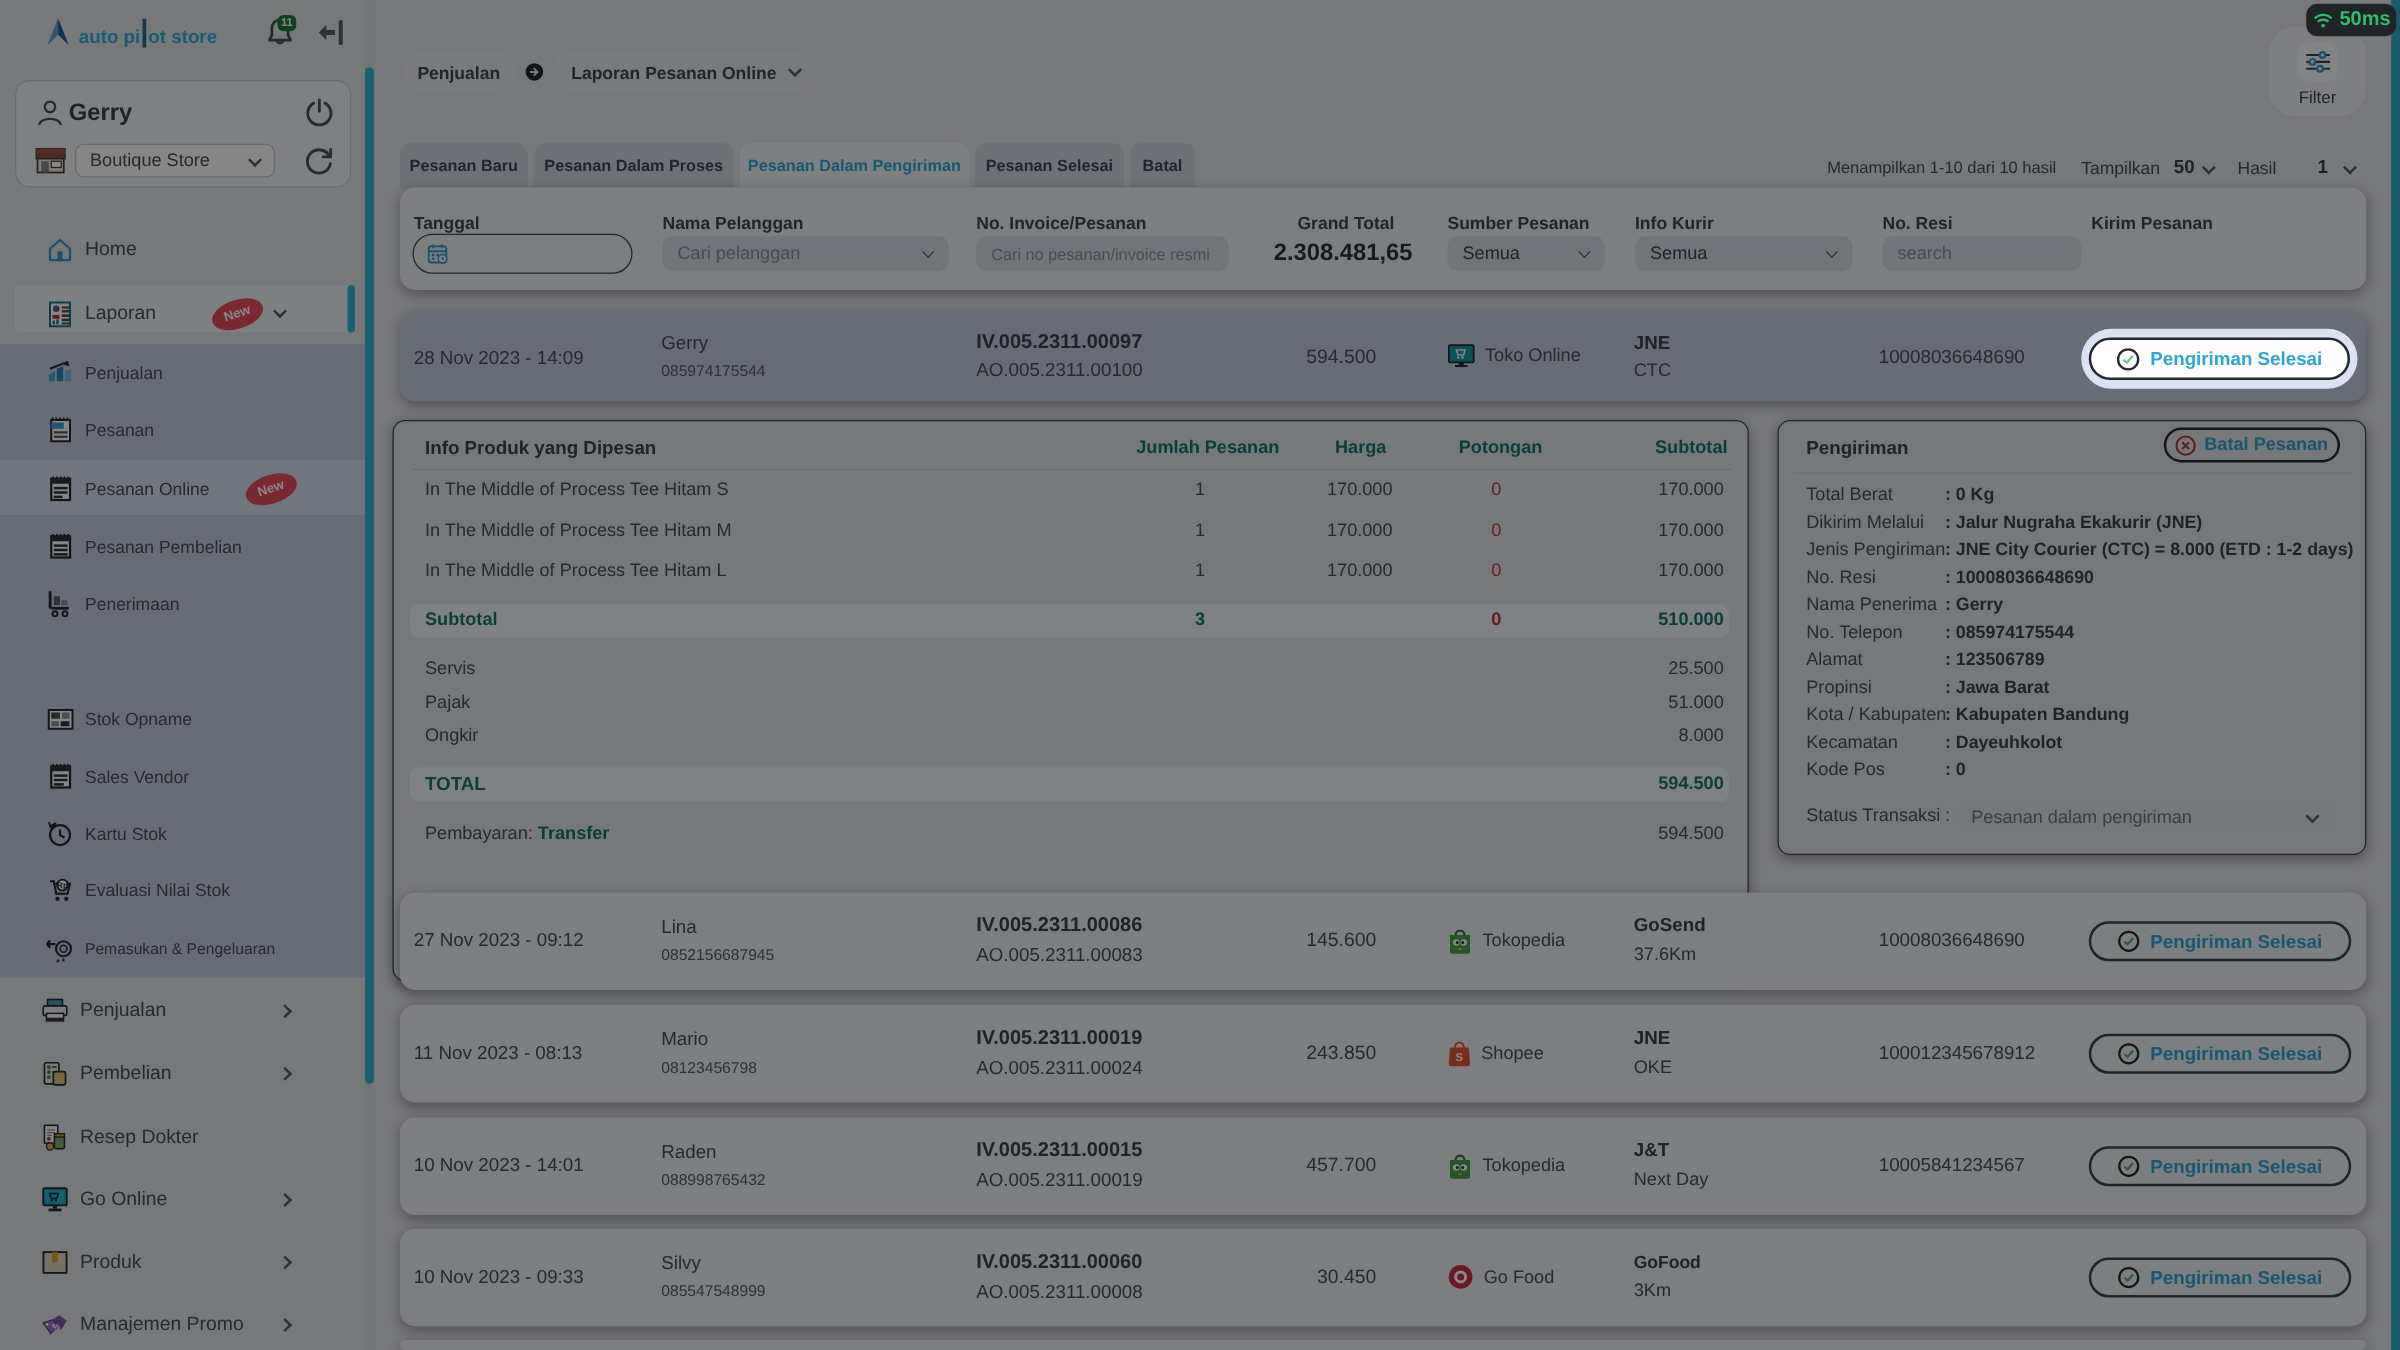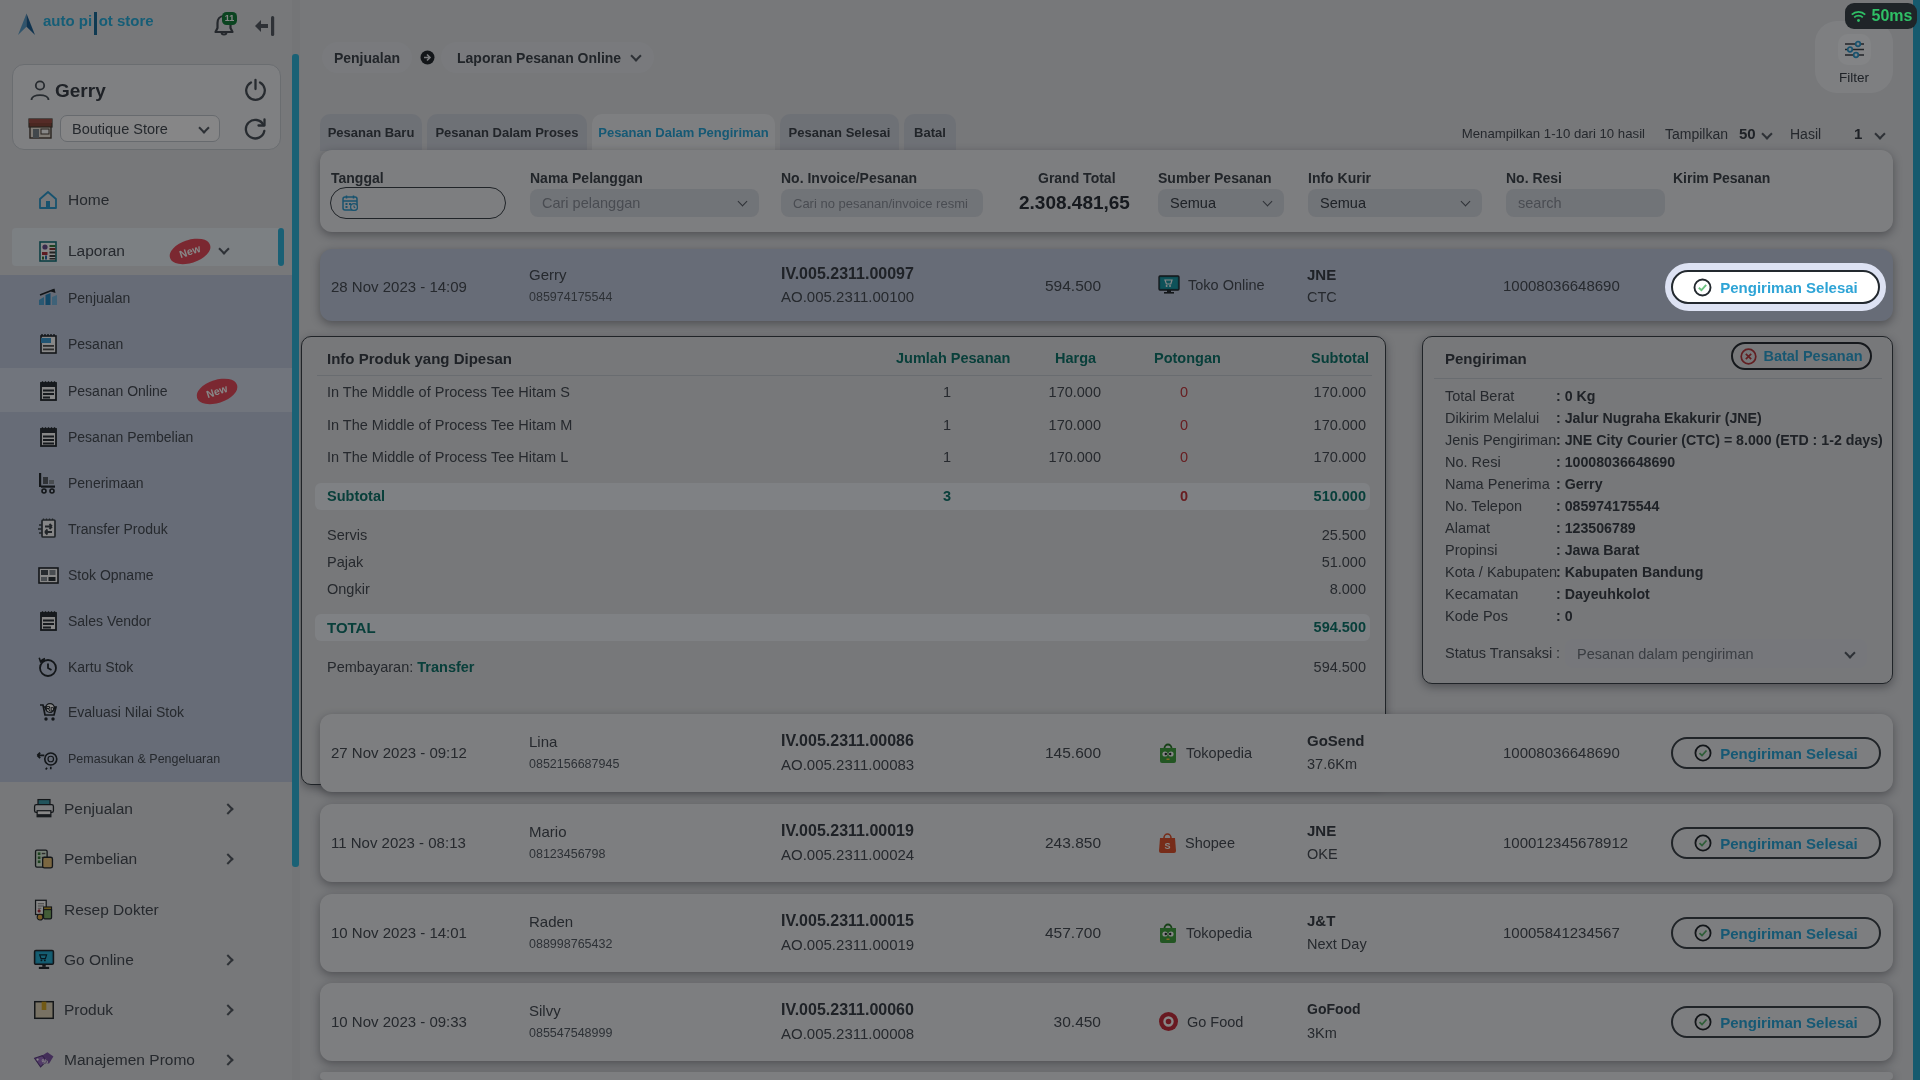--- a/index.html
+++ b/index.html
@@ -5,21 +5,21 @@
 *{margin:0;padding:0;box-sizing:border-box}
 html,body{width:1920px;height:1080px;overflow:hidden}
 body{font-family:"Liberation Sans",sans-serif;background:#e0e2e6;color:#464c55}
 .app{position:relative;width:1920px;height:1080px}
 .abs{position:absolute}
 
 .sidebar{position:absolute;left:0;top:0;width:292px;height:1080px;background:#e1e3e6}
 .sbtrack{position:absolute;left:292px;top:0;width:8px;height:1080px;background:#dadce0}
 .sbthumb{position:absolute;left:292px;top:54px;width:7px;height:813px;background:#31b7dc;border-radius:3px}
 .pgbar{position:absolute;left:1913px;top:0;width:7px;height:1080px;background:#2aaacf}
-.logo{position:absolute;left:14px;top:12px;height:26px;display:flex;align-items:flex-start}
+.logo{position:absolute;left:34px;top:12px;height:26px;display:flex;align-items:flex-end}
 .logotxt{font-size:15px;font-weight:bold;color:#2ab0df;letter-spacing:0}
 .usercard{position:absolute;left:12px;top:64px;width:269px;height:86px;background:#f0f2f5;border:1px solid #c8cdd4;border-radius:12px}
 .uname{position:absolute;left:55px;top:80px;font-size:19px;font-weight:bold;color:#3a4049}
 .usel{position:absolute;left:60px;top:115px;width:160px;height:27px;background:#fdfdfe;border:1px solid #c2c8d0;border-radius:7px;font-size:14.5px;color:#454c55;display:flex;align-items:center;padding-left:11px}
 .mi{position:absolute;left:0;width:264px;height:46px;display:flex;align-items:center}
 .mi .ic{width:24px;height:24px;margin-left:36px;flex:0 0 24px;display:flex;align-items:center;justify-content:center}
 .mi .tx{margin-left:8px;font-size:15.5px;color:#474d56}
 .mi .tx2{margin-left:8px;font-size:14px;color:#474d56}
 .cd{position:absolute;width:8px;height:8px;border-right:2px solid #565d66;border-bottom:2px solid #565d66;transform:rotate(45deg)}
 .cr{position:absolute;width:8px;height:8px;border-right:2px solid #565d66;border-bottom:2px solid #565d66;transform:rotate(-45deg)}
@@ -204,32 +204,20 @@
             <rect x="3" y="2" width="2.2" height="14" fill="#23292f"></rect>
             <rect x="5" y="14.5" width="14" height="2.2" fill="#23292f"></rect>
             <circle cx="8" cy="20" r="2" fill="none" stroke="#23292f" stroke-width="1.6"></circle>
             <circle cx="16" cy="20" r="2" fill="none" stroke="#23292f" stroke-width="1.6"></circle>
             <rect x="7" y="6" width="5" height="7" fill="#5a6168"></rect>
             <rect x="13" y="9" width="5" height="4" fill="#8a9198"></rect>
           </svg>
         </span>
   <span class="tx2">Penerimaan</span>
 </div>
-<div class="mi" style="top:506px">
-  <span class="ic">
-          <svg width="24" height="24" viewBox="0 0 24 24">
-            <rect x="6" y="3" width="13" height="17" rx="1" fill="#fdfdfe" stroke="#3c434b" stroke-width="1.7"></rect>
-            <path d="M7.5 3 v-1.6 M10.5 3 v-1.6 M13.5 3 v-1.6 M16.5 3 v-1.6" stroke="#3c434b" stroke-width="1.3"></path>
-            <path d="M9 9.5 h7 M16 9.5 l-2.5 -2.5 M16 9.5 l-2.5 2.5" stroke="#3c434b" stroke-width="1.8" fill="none"></path>
-            <path d="M16 15 h-7 M9 15 l2.5 -2.5 M9 15 l2.5 2.5" stroke="#3c434b" stroke-width="1.8" fill="none"></path>
-            <path d="M3 8 h3 M2 12 h4 M3 16 h3" stroke="#3c434b" stroke-width="1.6"></path>
-          </svg>
-        </span>
-  <span class="tx2">Transfer Produk</span>
-</div>
 <div class="mi" style="top:552px">
   <span class="ic">
           <svg width="23" height="23" viewBox="0 0 23 23">
             <rect x="2" y="4" width="19" height="15" fill="#fff" stroke="#23292f" stroke-width="1.6"></rect>
             <rect x="4" y="6" width="7" height="5" fill="#4a5158"></rect>
             <rect x="12.5" y="6" width="6" height="5" fill="#8a9198"></rect>
             <rect x="4" y="13" width="6" height="4" fill="#8a9198"></rect>
             <rect x="11.5" y="13" width="7" height="4" fill="#30363c"></rect>
           </svg>
         </span>
@@ -431,21 +419,21 @@
             <circle cx="8.6" cy="11" r="1" fill="#fff"></circle>
             <circle cx="12" cy="11" r="1" fill="#fff"></circle>
             <rect x="9" y="15" width="4" height="2" fill="#23292f"></rect>
             <rect x="6" y="17" width="10" height="1.6" fill="#23292f"></rect>
           </svg>Toko Online</div>
   <div class="cur" style="top:17px">JNE</div>
   <div class="cur2" style="top:40px">CTC</div>
   <div class="resi" style="top:28px">10008036648690</div>
 </div>
 
-<div class="dcard" style="left:301px;top:336px;width:1085px;height:449px">
+<div class="dcard" style="left:314px;top:336px;width:1085px;height:449px">
   <div class="dhdr" style="position:absolute;left:25px;top:13px">Info Produk yang Dipesan</div>
   <div class="abs" style="left:15px;top:38px;width:1055px;height:1px;background:#c6cbd3"></div>
   <div class="drow b" style="left:594px;top:13px">Jumlah Pesanan</div>
   <div class="drow b" style="left:753px;top:13px">Harga</div>
   <div class="drow b" style="left:852px;top:13px">Potongan</div>
   <div class="drow b" style="left:1009px;top:13px">Subtotal</div>
   <div class="drow" style="left:25px;top:47px">In The Middle of Process Tee Hitam S</div>
   <div class="drow" style="left:641px;top:47px">1</div>
   <div class="drow" style="left:742px;top:47px;width:57px;text-align:right">170.000</div>
   <div class="drow red" style="left:878px;top:47px">0</div>

